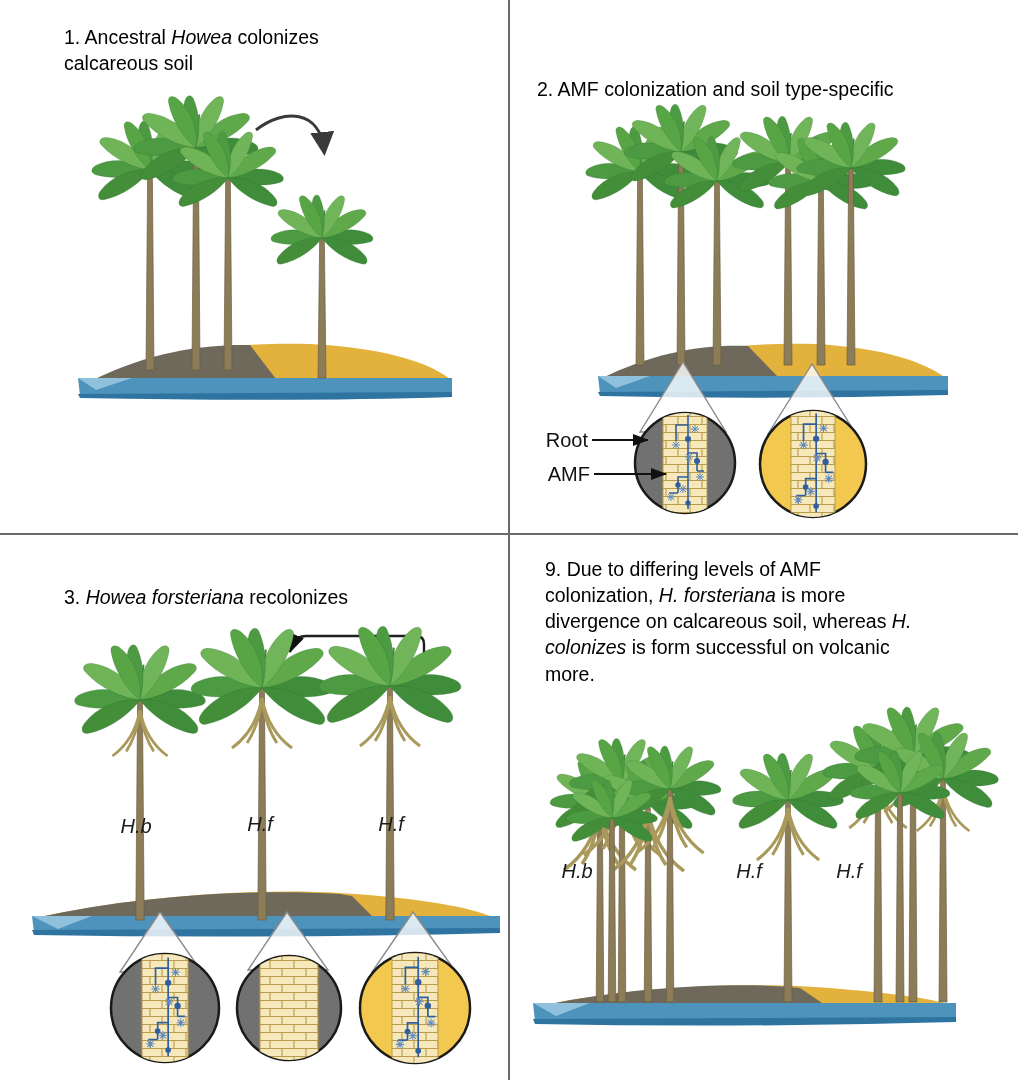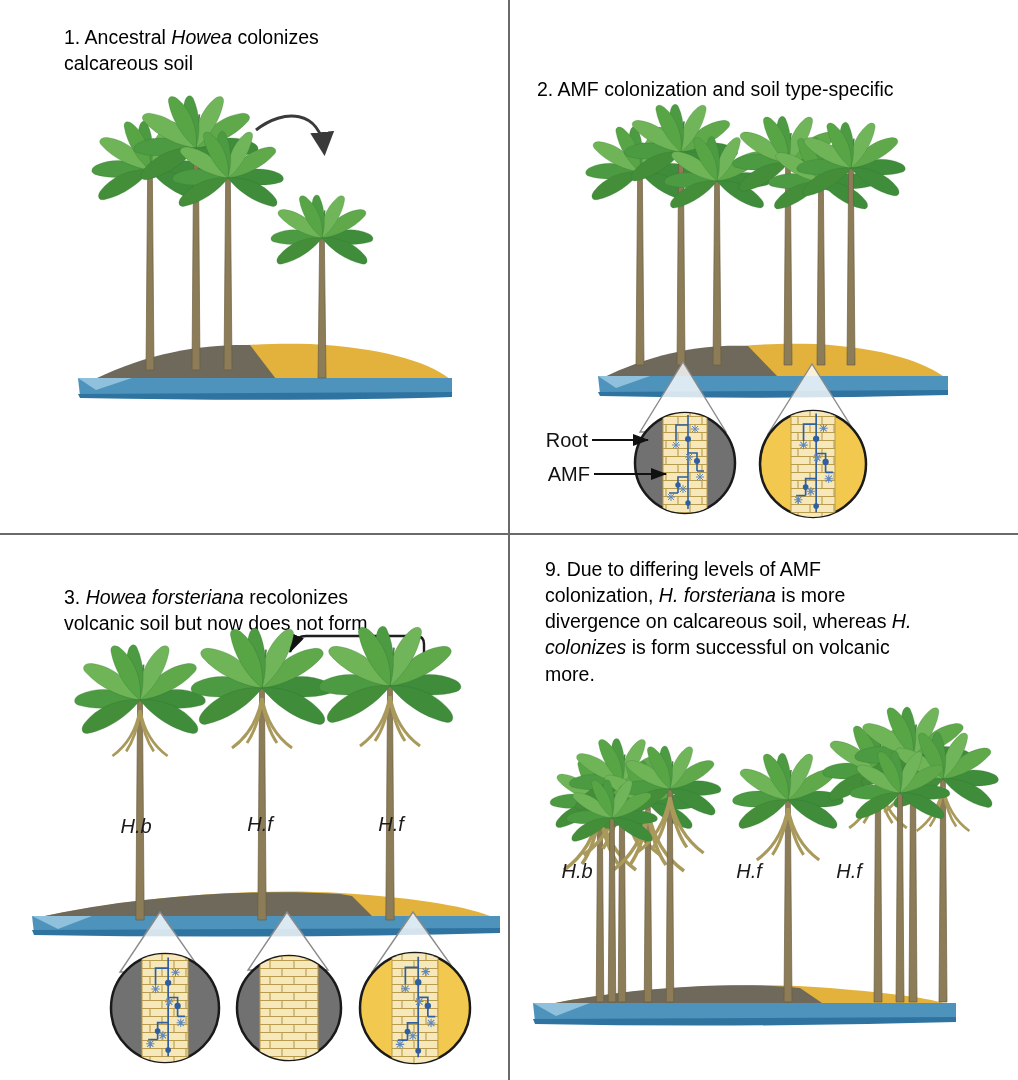--- a/index.html
+++ b/index.html
@@ -31,21 +31,21 @@
 </head>
 <body>
 
 <div class="figure">
 
   <div class="divider-v"></div>
   <div class="divider-h"></div>
 
   <div class="title t1"><span>1. Ancestral </span><span class="it">Howea</span><span> colonizes</span><br><span>calcareous soil</span></div>
   <div class="title t2"><span>2. AMF colonization and soil type-specific</span><br></div>
-  <div class="title t3"><span>3. </span><span class="it">Howea forsteriana</span><span> recolonizes</span><br><span>volcanic soil but now does not form</span><br></div>
+  <div class="title t3"><span>3. </span><span class="it">Howea forsteriana</span><span> recolonizes</span><br><br></div>
   <div class="title t4"><span>9. Due to differing levels of AMF</span><br><span>colonization, </span><span class="it">H. forsteriana</span><span> is more</span><br><span>divergence on calcareous soil, whereas </span><span class="it">H.</span><br><span class="it">colonizes</span><span> is form successful on volcanic</span><br><span>more.</span></div>
 
   <svg class="scene" width="1018" height="1080" viewBox="0 0 1018 1080">
     <defs>
       <path id="frond" d="M0,0 C12,-10 32,-16 50,-10 C56,-8 57,-3 52,-1 C35,6 14,5 0,0 Z" stroke="#2d6e2d" stroke-opacity="0.35" stroke-width="0.6"></path>
       <g id="crown">
         <path d="M0,-4 L3,-30 M0,-4 L-10,-24 M0,-4 L12,-22" stroke="#44883A" stroke-width="1.6" fill="none"></path>
         <use href="#frond" fill="#3F8C3B" transform="rotate(6)"></use>
         <use href="#frond" fill="#5FA94B" transform="rotate(-26)"></use>
         <use href="#frond" fill="#71B55A" transform="rotate(-58) scale(0.92)"></use>

